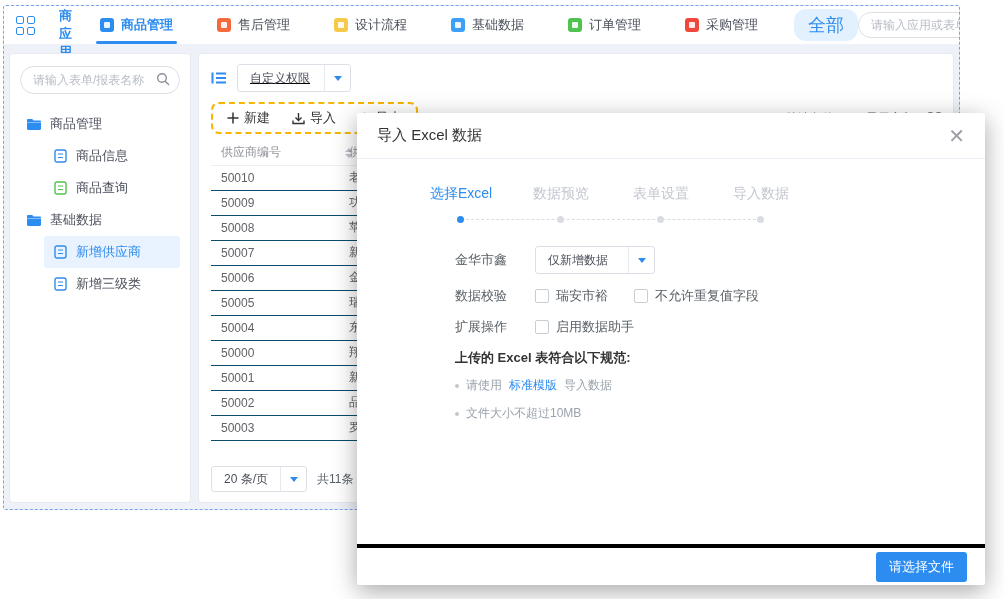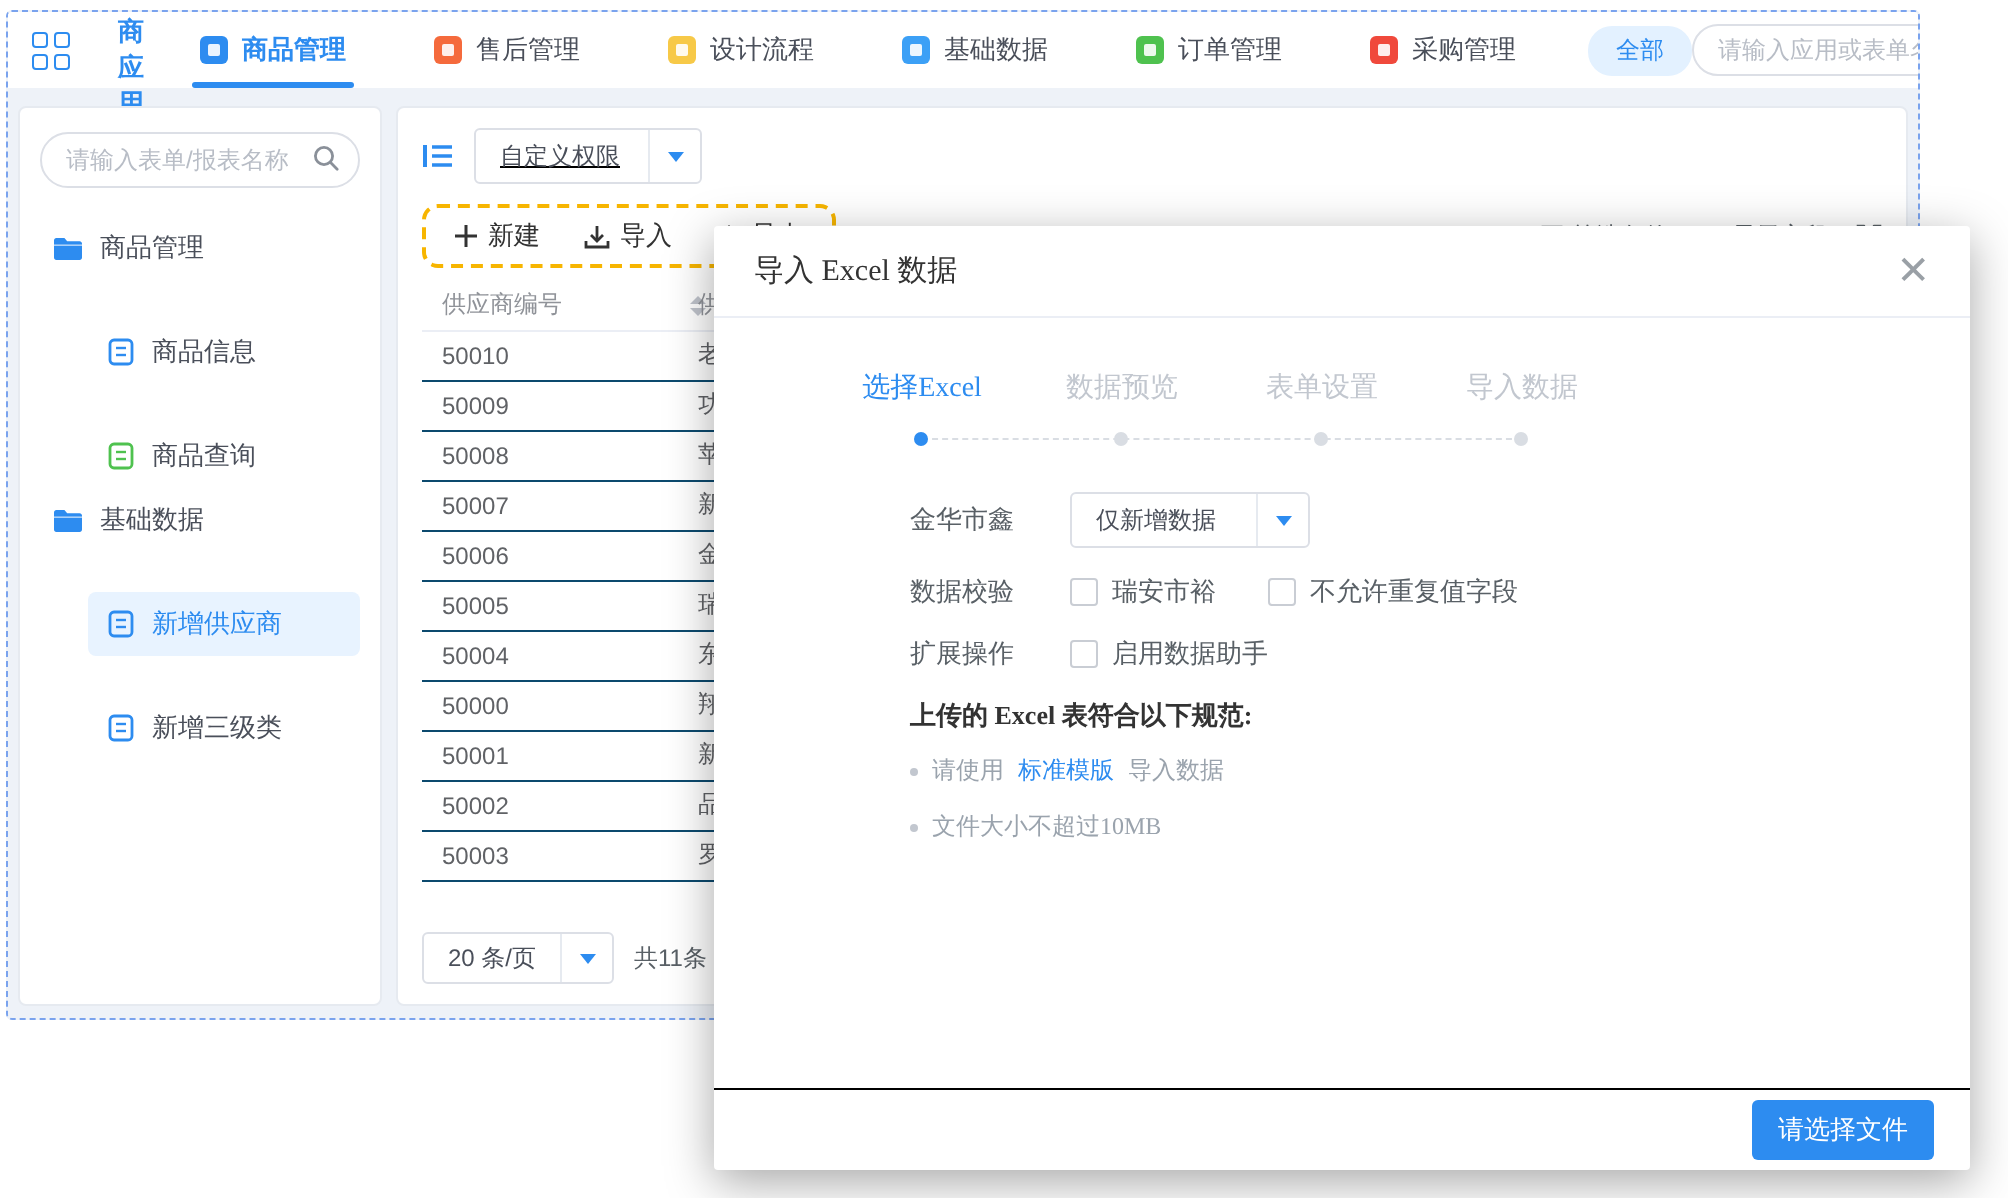--- a/index.html
+++ b/index.html
@@ -15,34 +15,34 @@
   #grid-icon { display:grid; grid-template-columns:8px 8px; grid-gap:3px; margin-right:10px; }
   #grid-icon span { width:8px; height:8px; border:1.6px solid #2d8cf0; border-radius:2px; }
   .nav-divider { width:1px; height:14px; background:#dfe4ec; margin:0 12px 0 2px; }
   #home-app { color:#2d8cf0; font-weight:bold; font-size:13px; margin-right:28px; }
   #nav-tabs { display:flex; align-items:center; height:38px; gap:44px; }
   .nav-tab { display:flex; align-items:center; gap:7px; font-size:13px; color:#4a4f5a; height:38px; position:relative; cursor:pointer; white-space:nowrap; }
   .nav-tab .tab-icon { width:14px; height:14px; border-radius:3px; display:inline-block; position:relative; }
   .nav-tab .tab-icon::after { content:""; position:absolute; left:4px; top:4px; width:6px; height:6px; background:rgba(255,255,255,.9); border-radius:1px; }
   .nav-tab.active { color:#2d8cf0; font-weight:bold; }
   .nav-tab.active::after { content:""; position:absolute; left:-4px; right:-4px; bottom:0; height:3px; background:#2d8cf0; border-radius:2px; }
-  #all-pill { margin-left:36px; background:#e3f1ff; color:#2d8cf0; font-size:12px; padding:4px 14px; border-radius:12px; white-space:nowrap; }
+  #all-pill { margin-left:36px; background:#e3f1ff; color:#2d8cf0; font-size:18px; padding:4px 14px; border-radius:12px; white-space:nowrap; }
   #nav-right { margin-left:auto; display:flex; align-items:center; gap:16px; }
   #nav-search { position:relative; width:152px; height:26px; border:1px solid #dcdfe6; border-radius:13px; display:flex; align-items:center; padding:0 28px 0 12px; background:#fff; }
   #nav-search .ph { color:#b8bdc6; font-size:12px; white-space:nowrap; overflow:hidden; }
   .mag { position:absolute; right:9px; top:5px; }
 
   
   #content { position:absolute; left:0; top:38px; right:0; bottom:0; padding:9px 5px 0 5px; display:flex; gap:7px; }
   .card { background:#fff; border:1px solid #e6eaf0; border-radius:4px; }
   #sidebar { width:182px; height:450px; padding:12px 10px; }
   #side-search { position:relative; height:28px; border:1px solid #dcdfe6; border-radius:14px; display:flex; align-items:center; padding:0 26px 0 12px; margin-bottom:14px; }
   #side-search .ph { color:#b8bdc6; font-size:12px; white-space:nowrap; overflow:hidden; }
   .tree-folder, .tree-leaf { display:flex; align-items:center; gap:8px; height:32px; font-size:13px; color:#4a4f5a; border-radius:4px; cursor:pointer; padding-left:6px; }
-  .tree-leaf { margin-left:24px; padding-left:8px;margin-top:20px; }
+  .tree-leaf { margin-left:24px; padding-left:8px; }
   .tree-leaf.selected { background:#e8f3ff; color:#2d8cf0; }
   .tree-icon { display:inline-flex; width:16px; justify-content:center; }
 
   #main { flex:1; height:450px; position:relative; padding:10px 12px; overflow:hidden; }
   #perm-row { display:flex; align-items:center; gap:10px; margin-bottom:10px;text-decoration:underline; }
   .selectbox { display:inline-flex; align-items:center; border:1px solid #dcdfe6; border-radius:3px; height:28px; background:#fff; font-size:12px; color:#4a4f5a; }
   .selectbox .val { padding:0 12px; min-width:86px; }
   .selectbox .caret-cell { width:26px; align-self:stretch; border-left:1px solid #e6eaf0; display:flex; align-items:center; justify-content:center; }
   .caret { width:0; height:0; border-left:4px solid transparent; border-right:4px solid transparent; border-top:5px solid #2d8cf0; }
   #toolbar-row { display:flex; align-items:center; margin-bottom:6px; }
@@ -59,21 +59,21 @@
   .sort-ic i { width:0; height:0; border-left:4px solid transparent; border-right:4px solid transparent; }
   .sort-ic .up { border-bottom:4px solid #c0c4cc; }
   .sort-ic .dn { border-top:4px solid #c0c4cc; }
 
   #pager { position:absolute; left:12px; bottom:10px; display:flex; align-items:center; gap:10px; font-size:12px; color:#596066; }
   #pager .selectbox { height:26px; }
   #pager .selectbox .val { min-width:52px; }
 
   
   #modal { position:absolute; left:357px; top:113px; width:628px; height:472px; background:#fff; border-radius:2px;
-    box-shadow:0 6px 24px rgba(0,0,0,.35); z-index:10;font-family:Liberation Serif, serif; }
+    box-shadow:0 6px 24px rgba(0,0,0,.35); z-index:10; }
   #modal-header { height:46px; border-bottom:1px solid #ebeef5; display:flex; align-items:center; padding:0 20px; }
   #modal-title { font-size:15px; color:#333; }
   #modal-close { margin-left:auto; font-size:20px; color:#9aa0a6; cursor:pointer; line-height:1; }
   #steps { display:flex; margin:26px 0 0 54px; }
   .step { width:100px; text-align:center; font-size:14px; color:#c2c7cf; }
   .step.active { color:#2d8cf0; }
   #dots-row { position:relative; margin:13px 0 0 54px; width:400px; height:8px; }
   #dots-line { position:absolute; left:50px; right:50px; top:3px; border-top:1px dashed #d9dde3; }
   .dot { position:absolute; top:0; width:7px; height:7px; border-radius:50%; background:#d9dde3; }
   .dot.active { background:#2d8cf0; }
@@ -82,21 +82,21 @@
   .f-label { width:66px; color:#596066; }
   .f-row .selectbox { margin-left:14px; }
   .f-row .selectbox .val { min-width:92px; }
   .cb-group { display:flex; align-items:center; gap:26px; margin-left:14px; }
   .cb { display:flex; align-items:center; gap:7px; cursor:pointer; }
   .cb .box { width:14px; height:14px; border:1px solid #c9cdd4; border-radius:2px; background:#fff; }
   #rules-title { margin:6px 0 10px 0; color:#333; font-weight:bold; font-size:13px; }
   .rule { display:flex; align-items:center; gap:7px; color:#9aa3ad; font-size:12px; margin-bottom:11px; }
   .rule .b { width:4px; height:4px; border-radius:50%; background:#c2c7cf; flex:none; }
   .rule .link { color:#2d8cf0; cursor:pointer; }
-  #modal-footer { position:absolute; left:0; right:0; bottom:0; height:41px; border-top:1px solid #000000; display:flex; align-items:center; justify-content:flex-end; padding:0 18px; }
+  #modal-footer { position:absolute; left:0; right:0; bottom:0; height:41px; border-top:4px solid #000000; display:flex; align-items:center; justify-content:flex-end; padding:0 18px; }
   #choose-file-btn { background:#2d8cf0; color:#fff; border:none; border-radius:3px; font-size:13px; padding:6px 13px; cursor:pointer; font-family:inherit; }
 
   svg { display:block; }
 </style>
 </head>
 <body>
 
 <div id="stage">
 
   <div id="app-frame">

